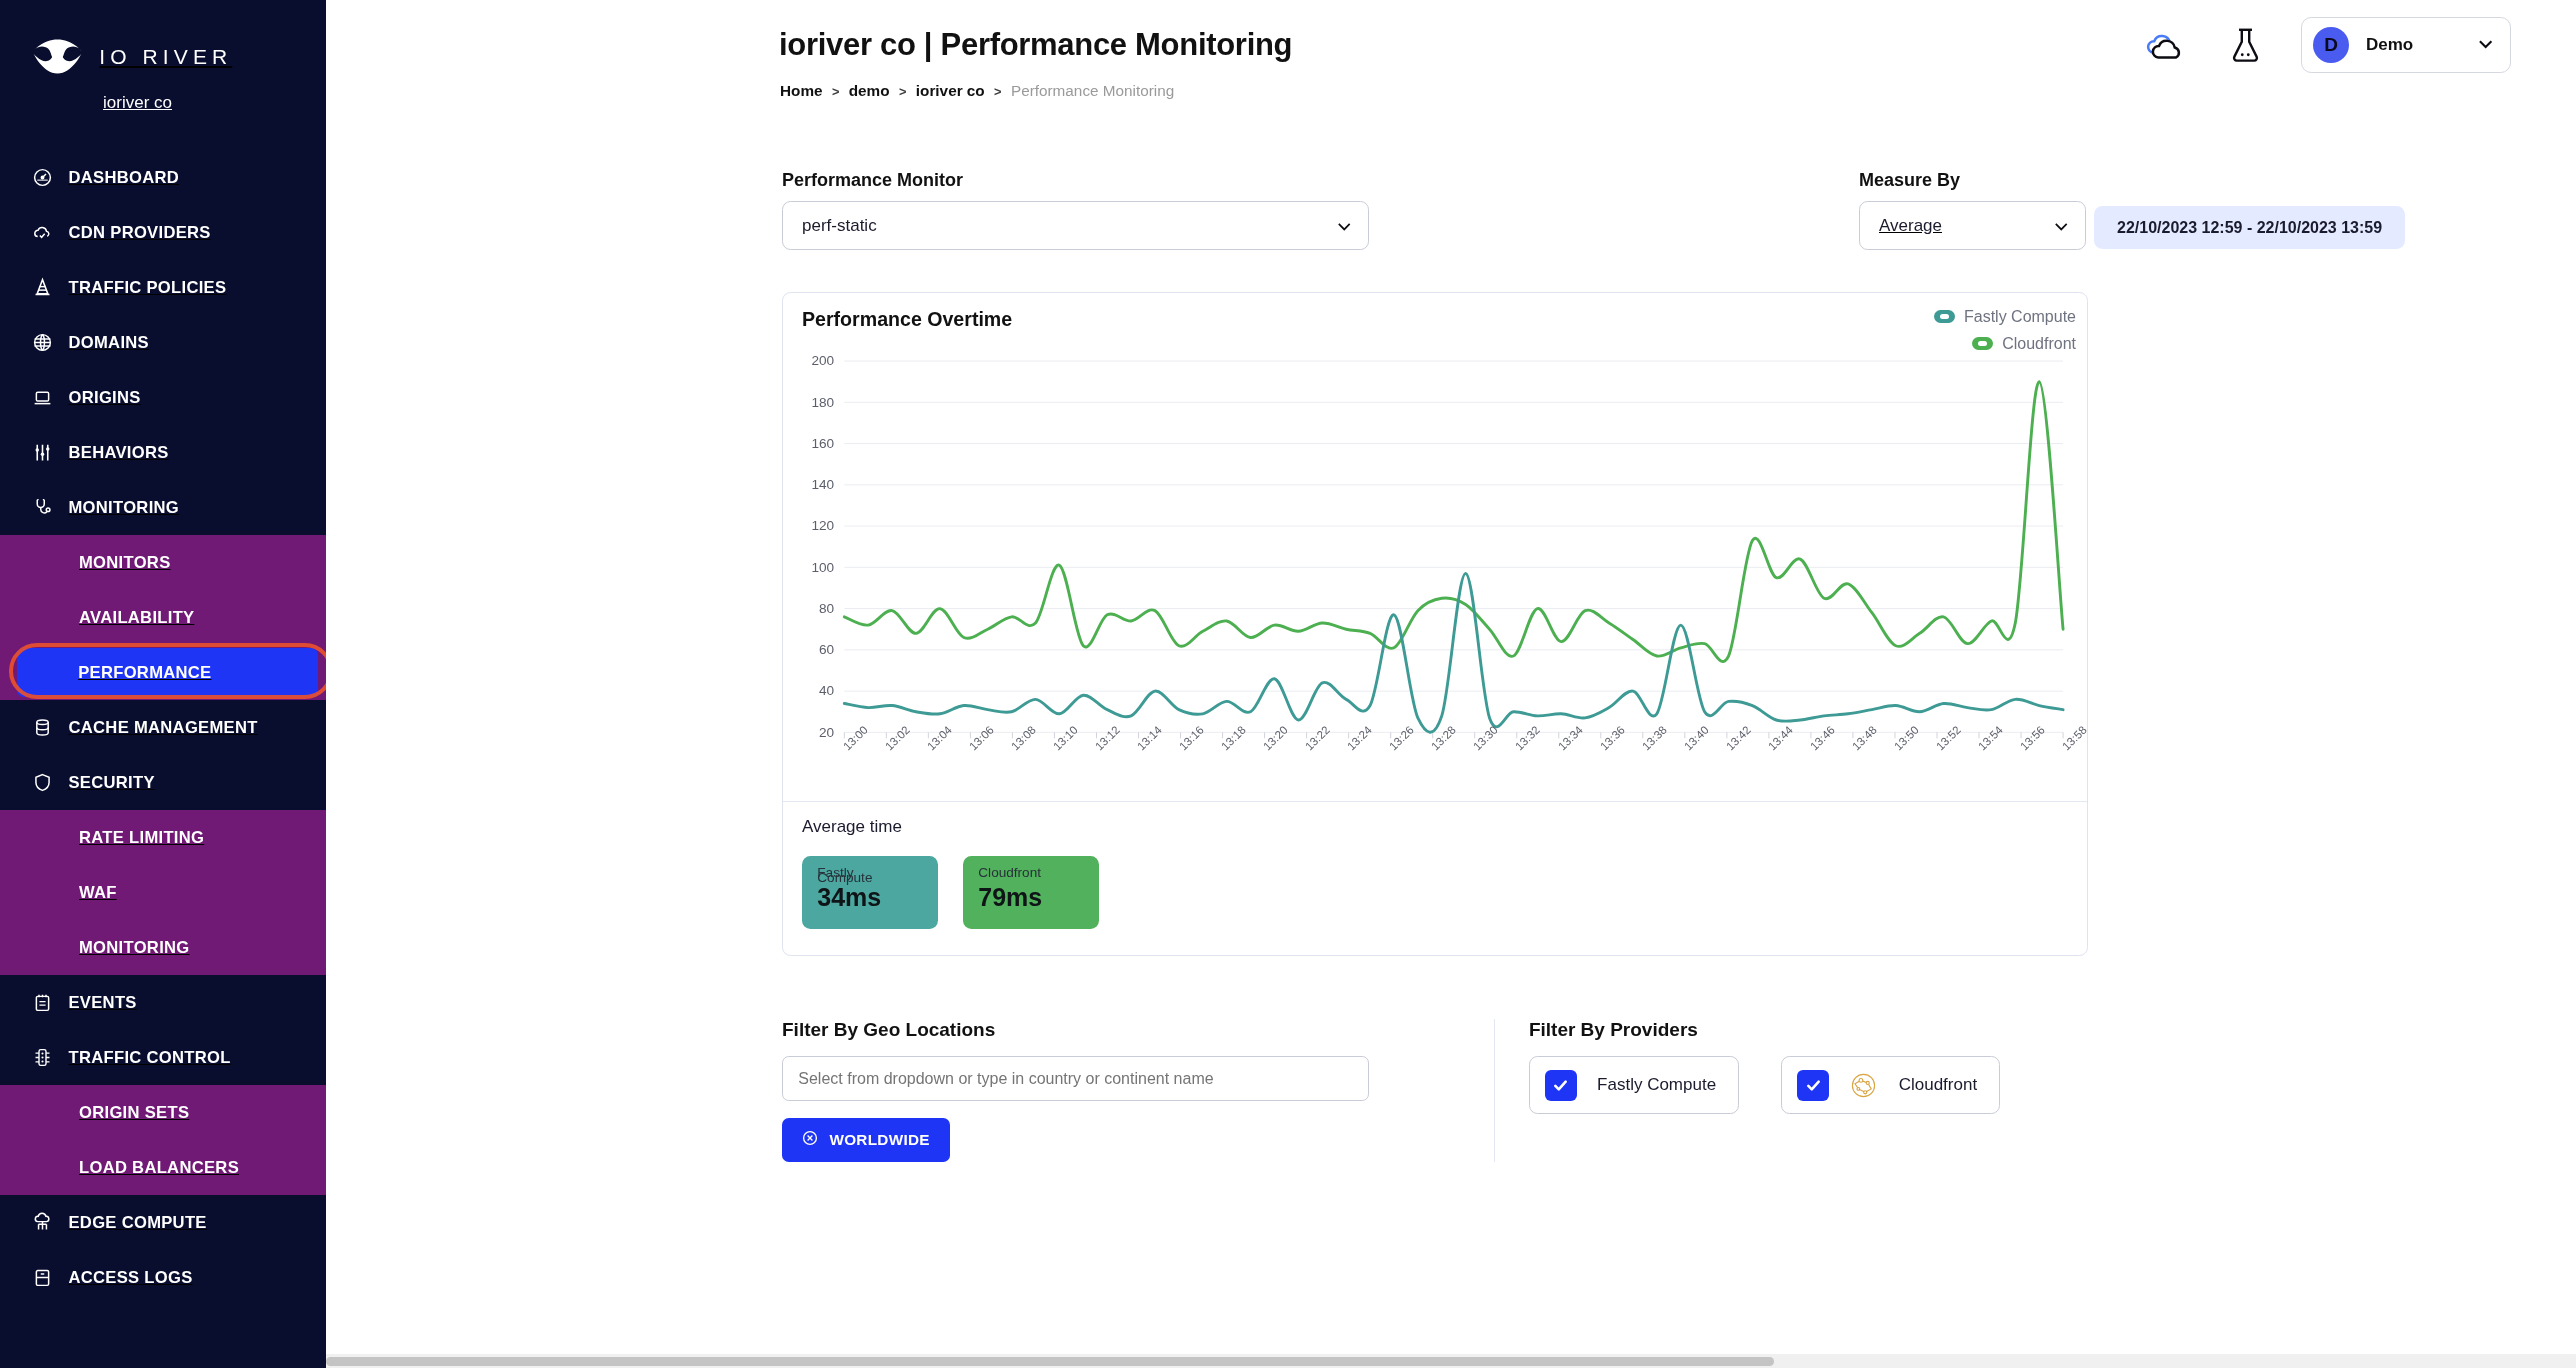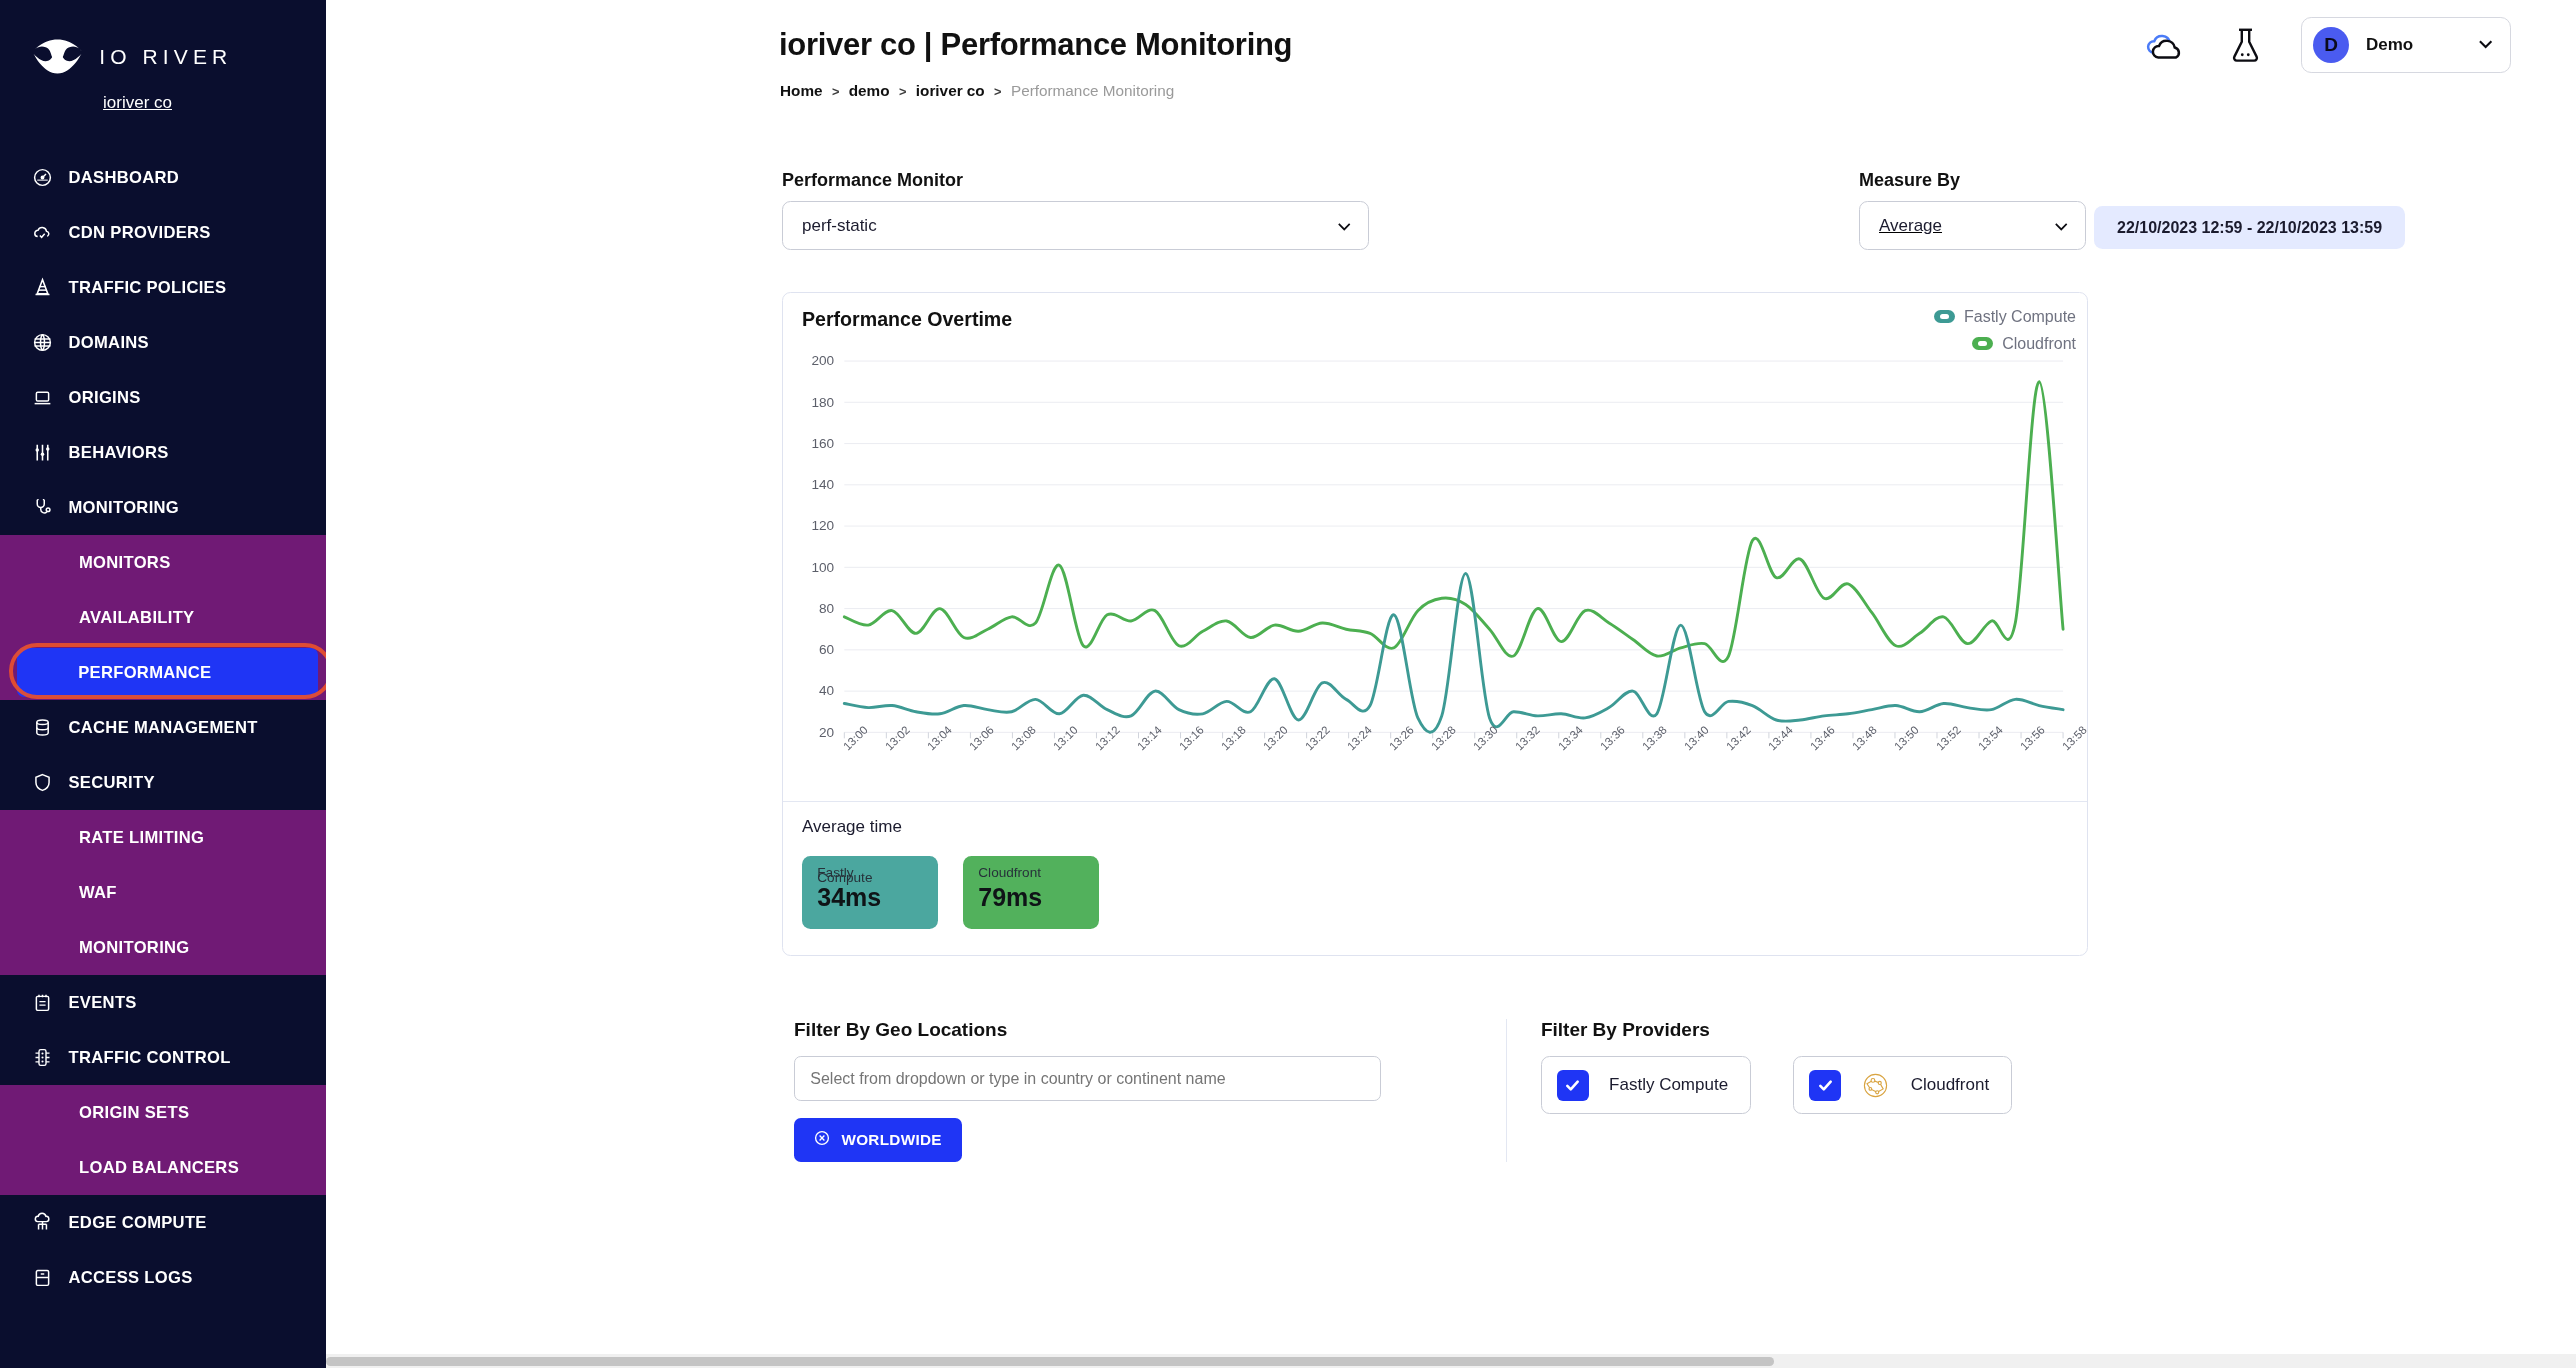--- a/index.html
+++ b/index.html
@@ -10,20 +10,21 @@
     overflow: hidden;
   }
   .app { position: relative; width: 2576px; height: 1368px; display: flex; background:#fff; }
 
   
   .sidebar {
     width: 326px; height: 1368px; flex: 0 0 326px;
     background: #0a0e2e;
     position: relative;
     overflow: hidden;
+    text-decoration: underline;
   }
   .logo-block { padding: 37px 0 0 0; text-align: left; }
   .logo-row { display: flex; align-items: center; gap: 15.3px; padding-left: 31px; }
   .logo-mark { width: 53px; height: 39px; flex: 0 0 53px; }
   .logo-text {
     color: #fff; font-size: 21px; letter-spacing: 5.1px; font-weight: 400;
     font-family: "Liberation Sans", sans-serif;
   }
   .org-link {
     display:block; text-align:center; color:#fff; font-size:17px;
@@ -135,21 +136,21 @@
   .divider { border-top:0.9px solid #e3e7f2; }
   .avg-sec { padding: 15.3px 0 25.6px 19px; }
   .avg-title { font-size:17px; color:#1b1b2e; margin-bottom: 19px; }
   .avg-cards { display:flex; gap: 25px; }
   .avg-card { width:136px; height: 73px; border-radius:8.5px; padding: 8.5px 0 0 15.3px; position:relative; }
   .avg-name { font-size:13.6px; color:#27323a; line-height:1; position:absolute; left:15.3px; top:10.2px; }
   .avg-name.stack2 { left:15.3px; top:15px; }
   .avg-val { position:absolute; left:15.3px; top:27px; font-size:25px; font-weight:700; color:#0f1417; }
 
   
-  .bottom { position:absolute; left: 468px; top: 1019px; width: 1312px; display:flex; }
+  .bottom { position:absolute; left: 456px; top: 1019px; width: 1312px; display:flex; }
   .geo { width: 712px; padding-right: 34px; }
   .sect-title { font-size:19px; font-weight:700; color:#111; margin-bottom: 15.3px; }
   .geo-input {
     width: 587px; height: 45px; border:0.9px solid #c9ccd6; border-radius:6.8px;
     background:#fff; padding: 0 15.3px; font-size:16px; color:#9aa0ab;
     font-family:"Liberation Sans", sans-serif;
   }
   .ww-btn {
     margin-top: 17px; background:#1f35f5; color:#fff; border:none; border-radius:6.8px;
     height: 44px; padding: 0 20.4px; display:inline-flex; align-items:center; gap:11px;

